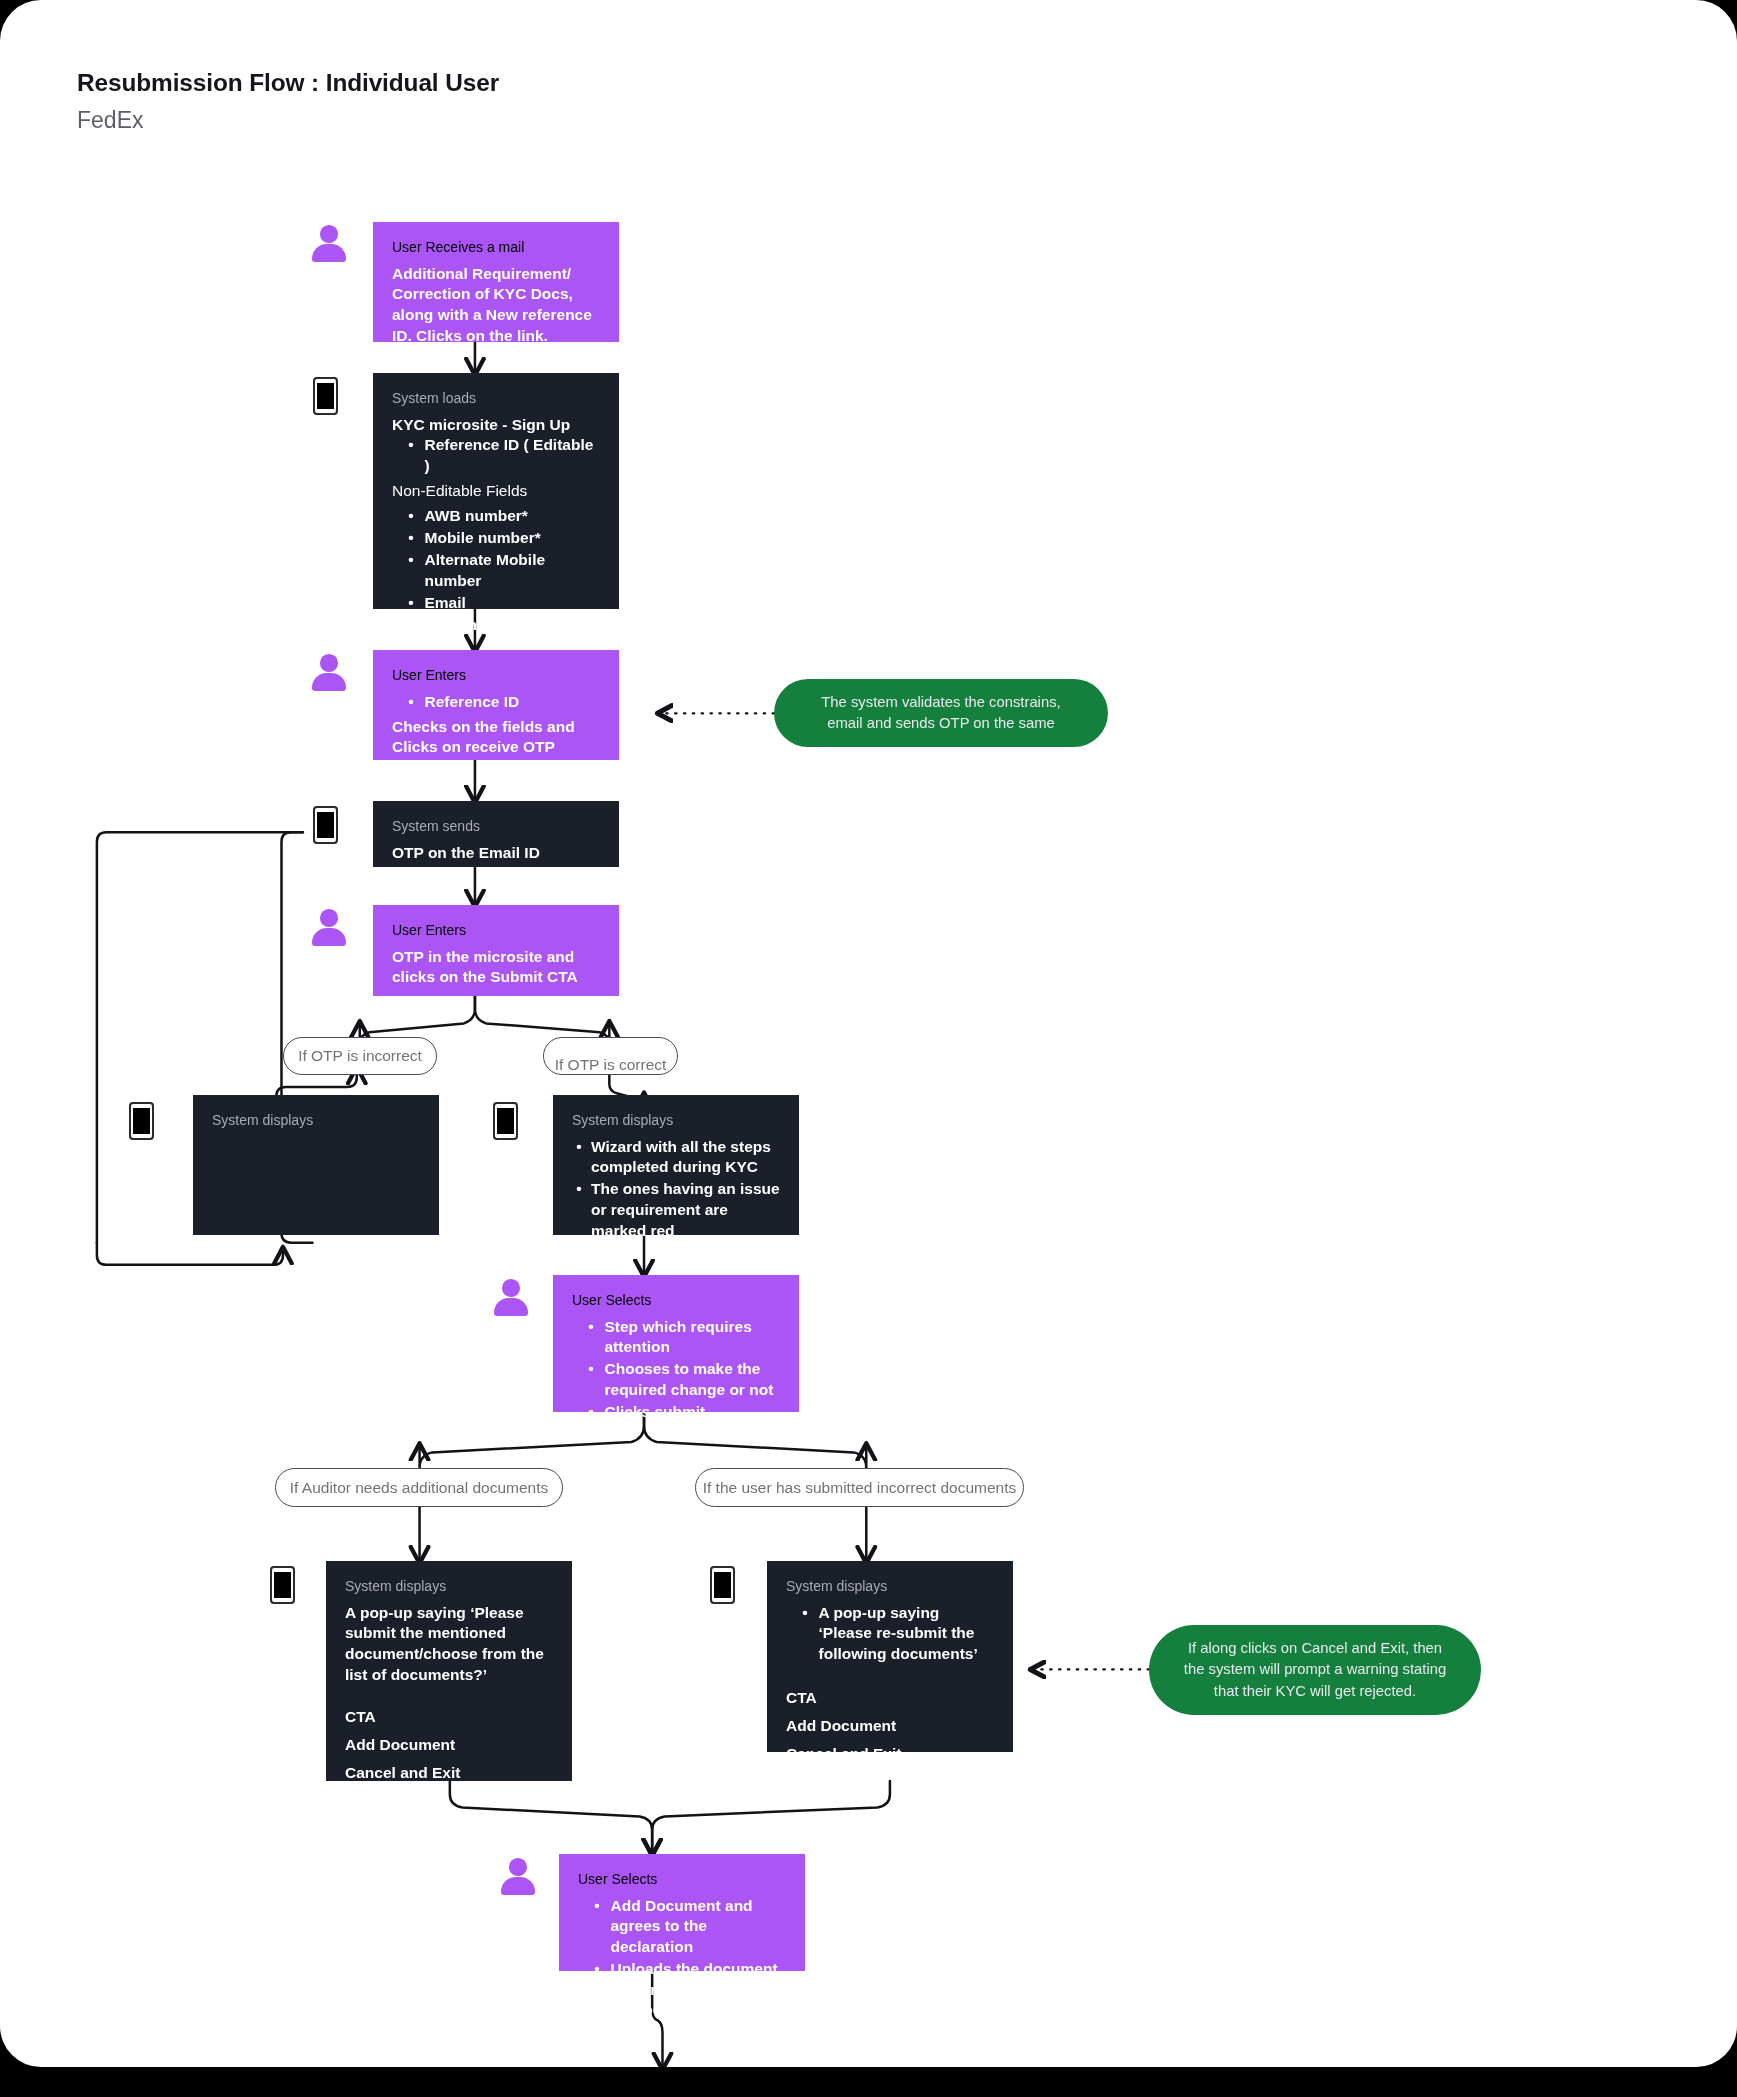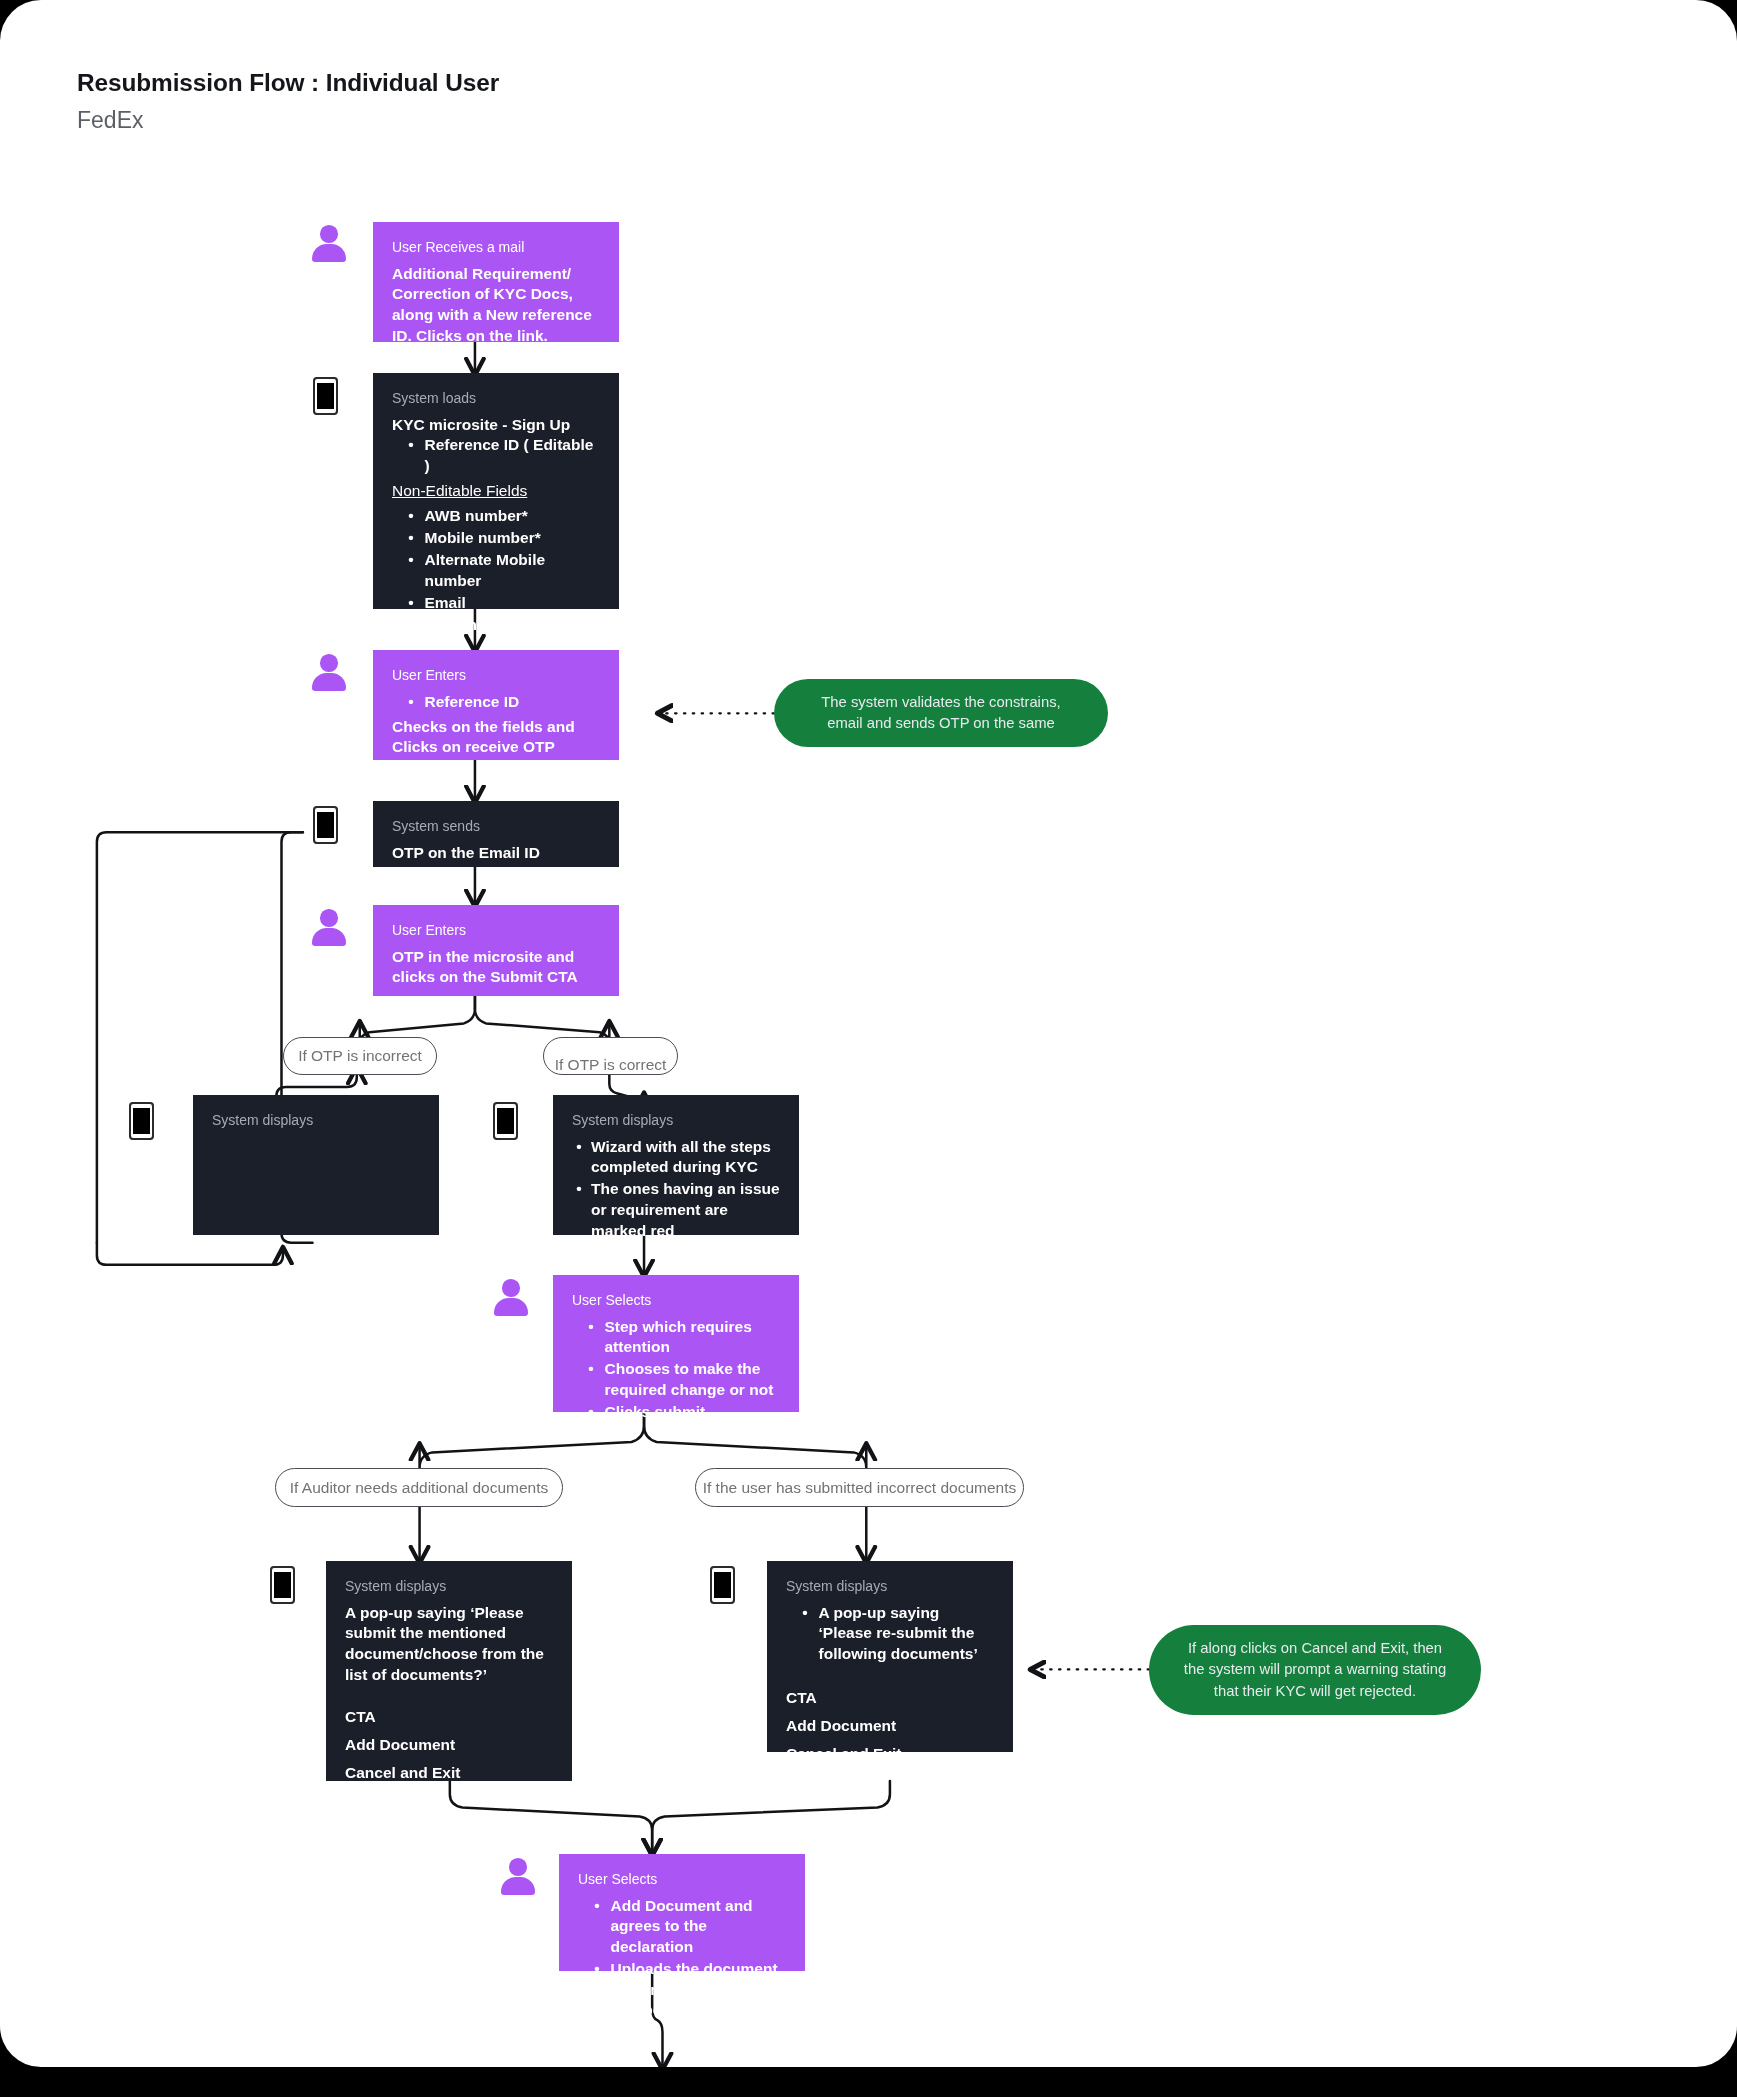--- a/index.html
+++ b/index.html
@@ -56,21 +56,21 @@
   }
   .node.purple { background: #ab55f5; }
   .node.dark   { background: #1b1f29; }
 
   .node-kicker {
     font-size: 14px;
     font-weight: normal;
     line-height: 1.3;
     margin: 0 0 7.4px 0;
   }
-  .node.purple .node-kicker { color: #ffffff; }
+  .node.purple .node-kicker { color: #000000; }
   .node.dark   .node-kicker { color: #a7abb4; }
 
   .node-body {
     font-size: 15.5px;
     font-weight: bold;
     line-height: 1.33;
     color: #ffffff;
     margin: 0;
   }
   .node-plain {
@@ -263,21 +263,21 @@
     <div class="frame">
       <div class="screen"></div>
     </div>
   </div>
   <div class="node dark" style="left:373px; top:373px; width:246px; height:236px;">
     <p class="node-kicker">System loads</p>
     <p class="node-body">KYC microsite - Sign Up</p>
     <ul class="node-list indent">
       <li>Reference ID ( Editable )</li>
     </ul>
-    <p class="node-plain" style="margin-top:4.4px;text-decoration:underline;">Non-Editable Fields</p>
+    <p class="node-plain" style="margin-top:4.4px;">Non-Editable Fields</p>
     <ul class="node-list indent" style="margin-top:4.4px;">
       <li>AWB number*</li>
       <li>Mobile number*</li>
       <li>Alternate Mobile number</li>
       <li>Email</li>
       <li>Captcha</li>
       <li>OTP</li>
     </ul>
   </div>
 

